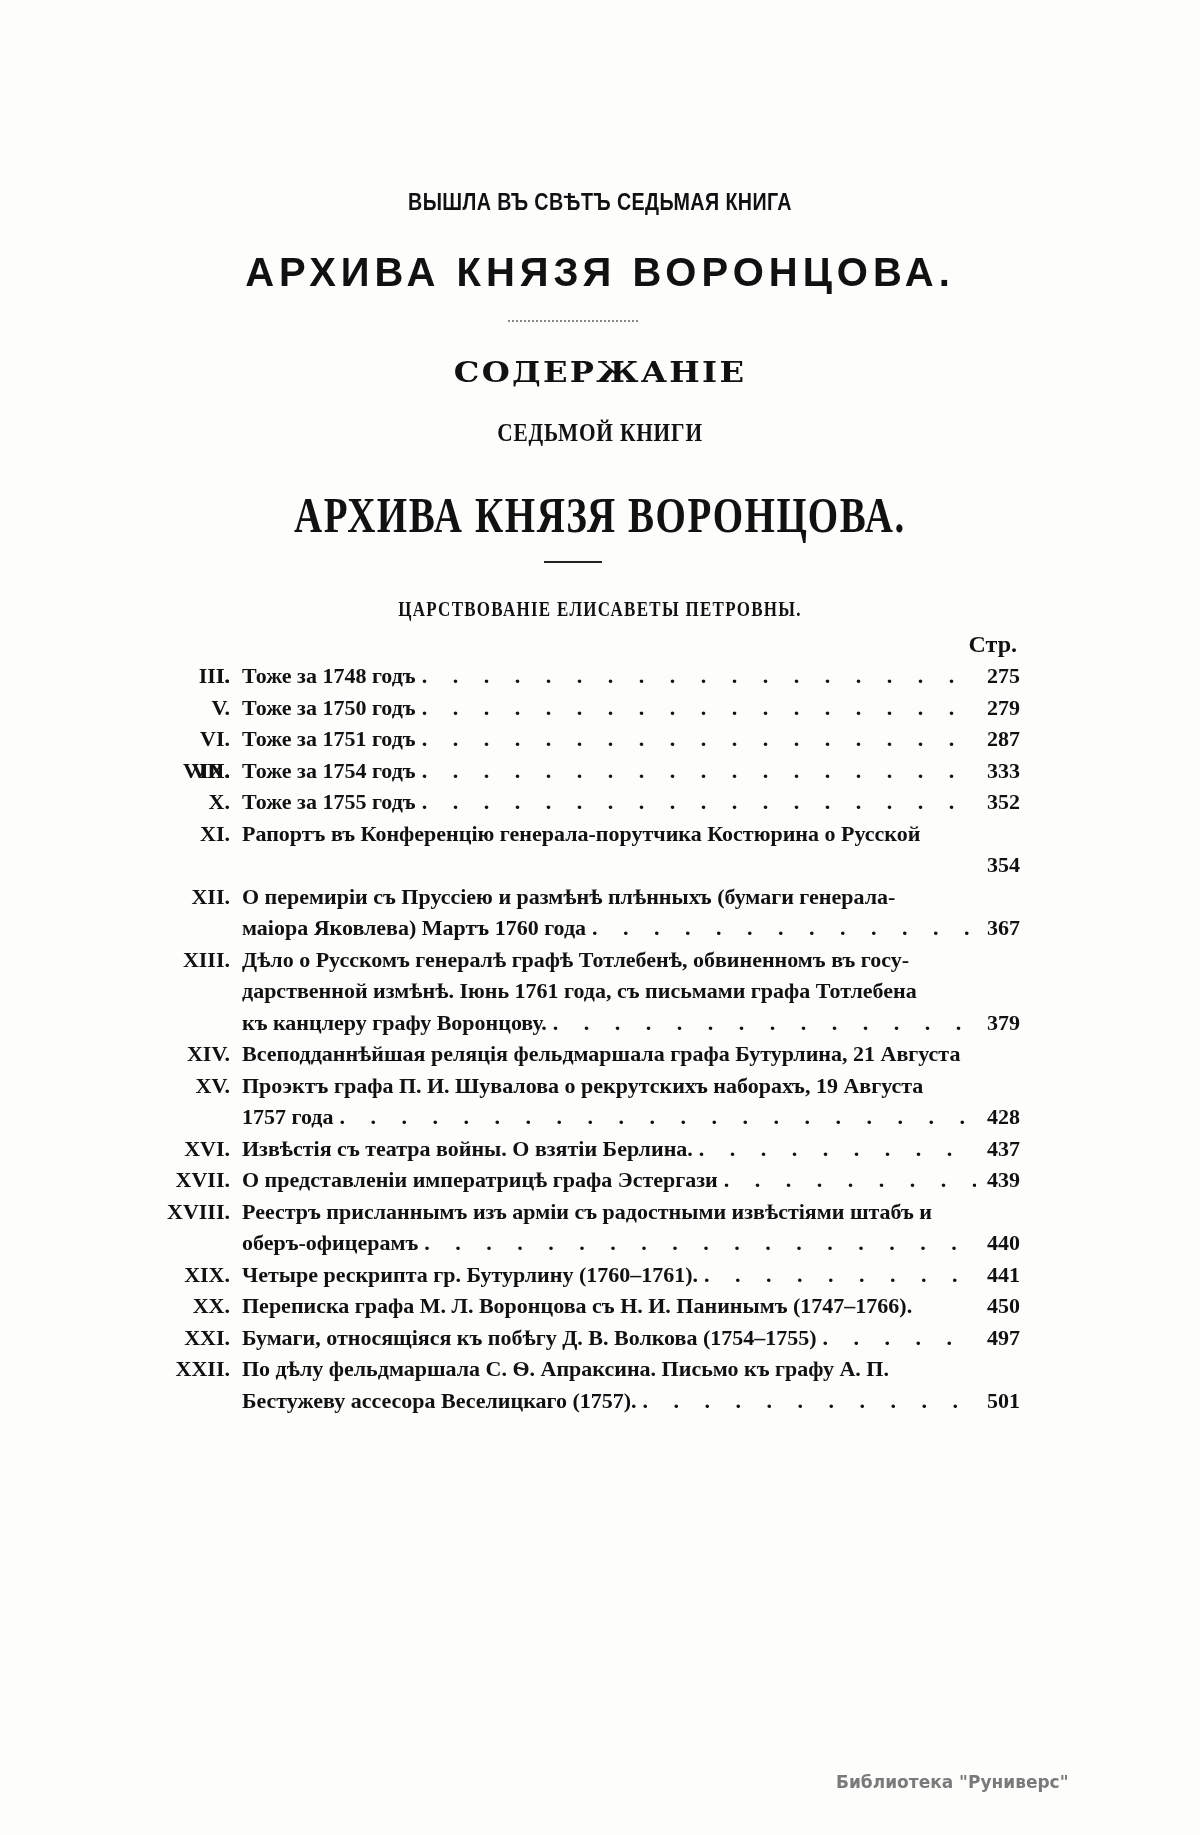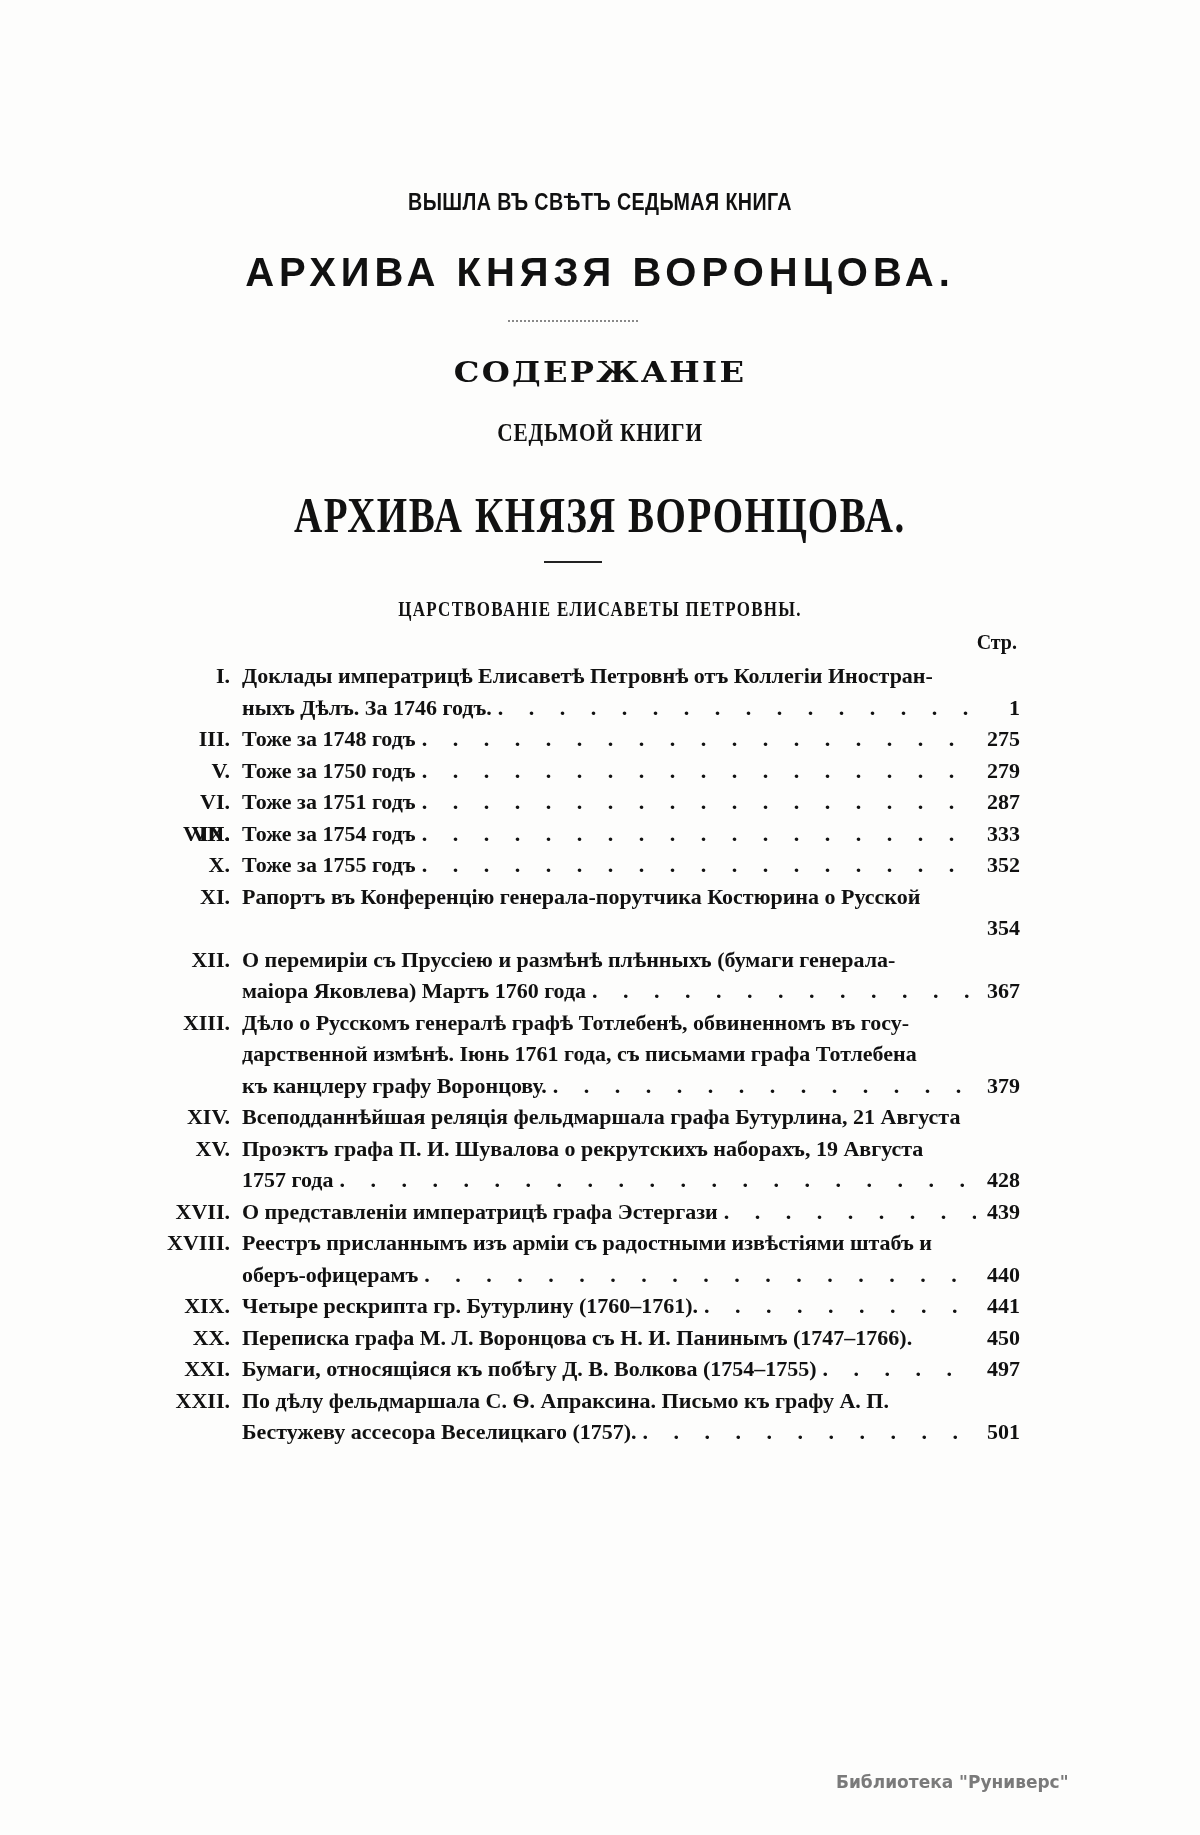--- a/index.html
+++ b/index.html
@@ -11,21 +11,21 @@
   .h-archive1 { top: 250px; font-family: "Liberation Sans", "DejaVu Sans", sans-serif;
                 font-weight: bold; font-size: 40px; letter-spacing: 5px; }
   .squiggle { position: absolute; top: 320px; left: 508px; width: 130px; height: 4px;
               border-top: 2px dotted #888; }
   .h-contents { top: 356px; font-family: "DejaVu Serif", serif; font-weight: bold; font-size: 28px;
                 letter-spacing: 2px; transform: scaleX(1.15); }
   .h-seventh { top: 418px; font-weight: bold; font-size: 26px; transform: scaleX(0.82); letter-spacing: 1px; }
   .h-archive2 { top: 486px; font-weight: bold; font-size: 50px; transform: scaleX(0.78); letter-spacing: 2px; }
   .rule { position: absolute; top: 561px; left: 544px; width: 58px; height: 2px; background: #222; }
   .h-reign { top: 598px; font-weight: bold; font-size: 20px; letter-spacing: 1.5px; transform: scaleX(0.85); }
-  .page-label { position: absolute; top: 631px; right: 183px; font-weight: bold; font-size: 20px; }
+  .page-label { position: absolute; top: 631px; right: 183px; font-weight: bold; font-size: 24px; }
   .toc { position: absolute; top: 660px; left: 150px; width: 870px; }
   .entry { position: relative; font-size: 22px; line-height: 31.5px; }
   .entry .num { position: absolute; left: 0; width: 80px; text-align: right; font-weight: bold; }
   .entry .body { margin-left: 92px; margin-right: 0; }
   .line { display: flex; white-space: nowrap; }
   .line .txt { flex: 0 0 auto; font-weight: bold; transform-origin: left; }
   .line .dots { flex: 1 1 auto; overflow: hidden; letter-spacing: 16px; font-weight: bold;
                 padding-left: 6px; }
   .line .dots::before { content: ". . . . . . . . . . . . . . . . . . . . . . . . . . . . . . . . . . . . . ."; letter-spacing: 3px; word-spacing: 14px; }
   .line .pg { flex: 0 0 auto; font-weight: bold; text-align: right; min-width: 40px; padding-left: 4px; }
@@ -42,30 +42,20 @@
 <div class="center h-contents">СОДЕРЖАНІЕ</div>
 <div class="center h-seventh">СЕДЬМОЙ КНИГИ</div>
 <div class="center h-archive2">АРХИВА КНЯЗЯ ВОРОНЦОВА.</div>
 <div class="rule"></div>
 <div class="center h-reign">ЦАРСТВОВАНІЕ ЕЛИСАВЕТЫ ПЕТРОВНЫ.</div>
 <div class="page-label">Стр.</div>
 
 <div class="toc" id="toc">
     <div class="entry">
       <span class="num">I.</span>
-      <div class="body">
-        <div class="line nodots">
-          <span class="txt">Доклады императрицѣ Елисаветѣ Петровнѣ отъ Коллегіи Иностран-</span>
-        </div>
-        <div class="line">
-          <span class="txt">ныхъ Дѣлъ. За 1746 годъ.</span>
-          <span class="dots"></span>
-          <span class="pg">1</span>
-        </div>
-      </div>
     </div>
     <div class="entry">
       <span class="num">III.</span>
       <div class="body">
         <div class="line">
           <span class="txt">Тоже за 1748 годъ</span>
           <span class="dots"></span>
           <span class="pg">275</span>
         </div>
       </div>
@@ -172,20 +162,30 @@
           <span class="txt">Проэктъ графа П. И. Шувалова о рекрутскихъ наборахъ, 19 Августа</span>
         </div>
         <div class="line">
           <span class="txt">1757 года</span>
           <span class="dots"></span>
           <span class="pg">428</span>
         </div>
       </div>
     </div>
     <div class="entry">
+      <span class="num">XVI.</span>
+      <div class="body">
+        <div class="line">
+          <span class="txt">Извѣстія съ театра войны. О взятіи Берлина.</span>
+          <span class="dots"></span>
+          <span class="pg">437</span>
+        </div>
+      </div>
+    </div>
+    <div class="entry">
       <span class="num">XVII.</span>
       <div class="body">
         <div class="line">
           <span class="txt">О представленіи императрицѣ графа Эстергази</span>
           <span class="dots"></span>
           <span class="pg">439</span>
         </div>
       </div>
     </div>
     <div class="entry">

